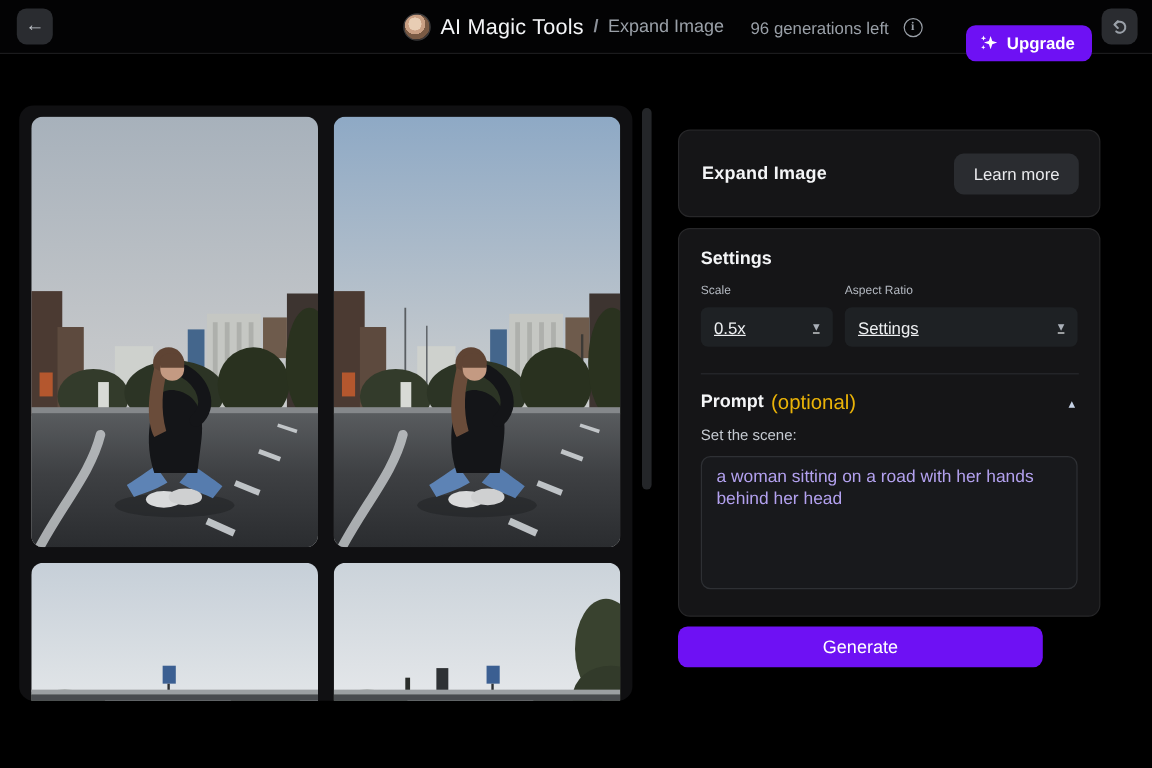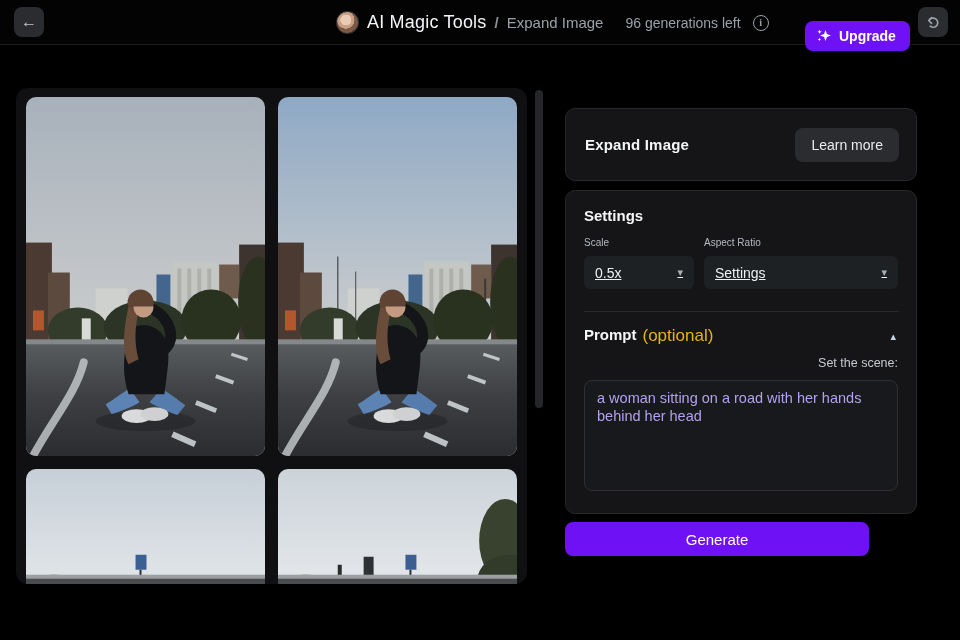--- a/index.html
+++ b/index.html
@@ -40,21 +40,21 @@
   .field-label { color:#b4b9c1; font-size:10px; margin-bottom:8px; }
   .select { height:33px; background:#1e2124; border-radius:6px; display:flex; align-items:center; justify-content:space-between; padding:0 11px; color:#eef0f2; font-size:14px; cursor:pointer;text-decoration:underline; }
   .select .caret { color:#aab0b8; font-size:11px; }
   .sel-scale { width:110px; }
   .sel-aspect { width:194px; }
   .divider { height:1px; background:#27292d; margin:22px -1px 0 0; }
   .prompt-head { margin-top:14px; display:flex; }
   .prompt-title { color:#f4f5f7; font-size:15px; font-weight:700; }
   .prompt-opt { color:#eab308; font-size:17px; margin-left:6px; }
   .collapse { margin-left:auto; background:none; border:none; color:#c6d2e6; font-size:11px; cursor:pointer; padding:2px; }
-  .scene-label { margin-top:10px; color:#c5cad1; font-size:12.5px;text-align:right; }
+  .scene-label { margin-top:10px; color:#c5cad1; font-size:12.5px; }
   .prompt-box { margin-top:10px; width:314px; height:111px; background:#18191c; border:1px solid #2e3034; border-radius:8px; padding:9px 12px; color:#b3a1ef; font-size:14.5px; line-height:1.22; resize:none; outline:none; font-family:"Liberation Sans", sans-serif; }
 
   .generate-btn { position:absolute; left:565px; top:522px; width:304px; height:34px; background:#6e11f4; color:#fff; border:none; border-radius:8px; font-size:15px; cursor:pointer; font-family:"Liberation Sans", sans-serif; }
 </style>
 </head>
 <body>
 
 <div class="stage">
 
   <div class="header">

